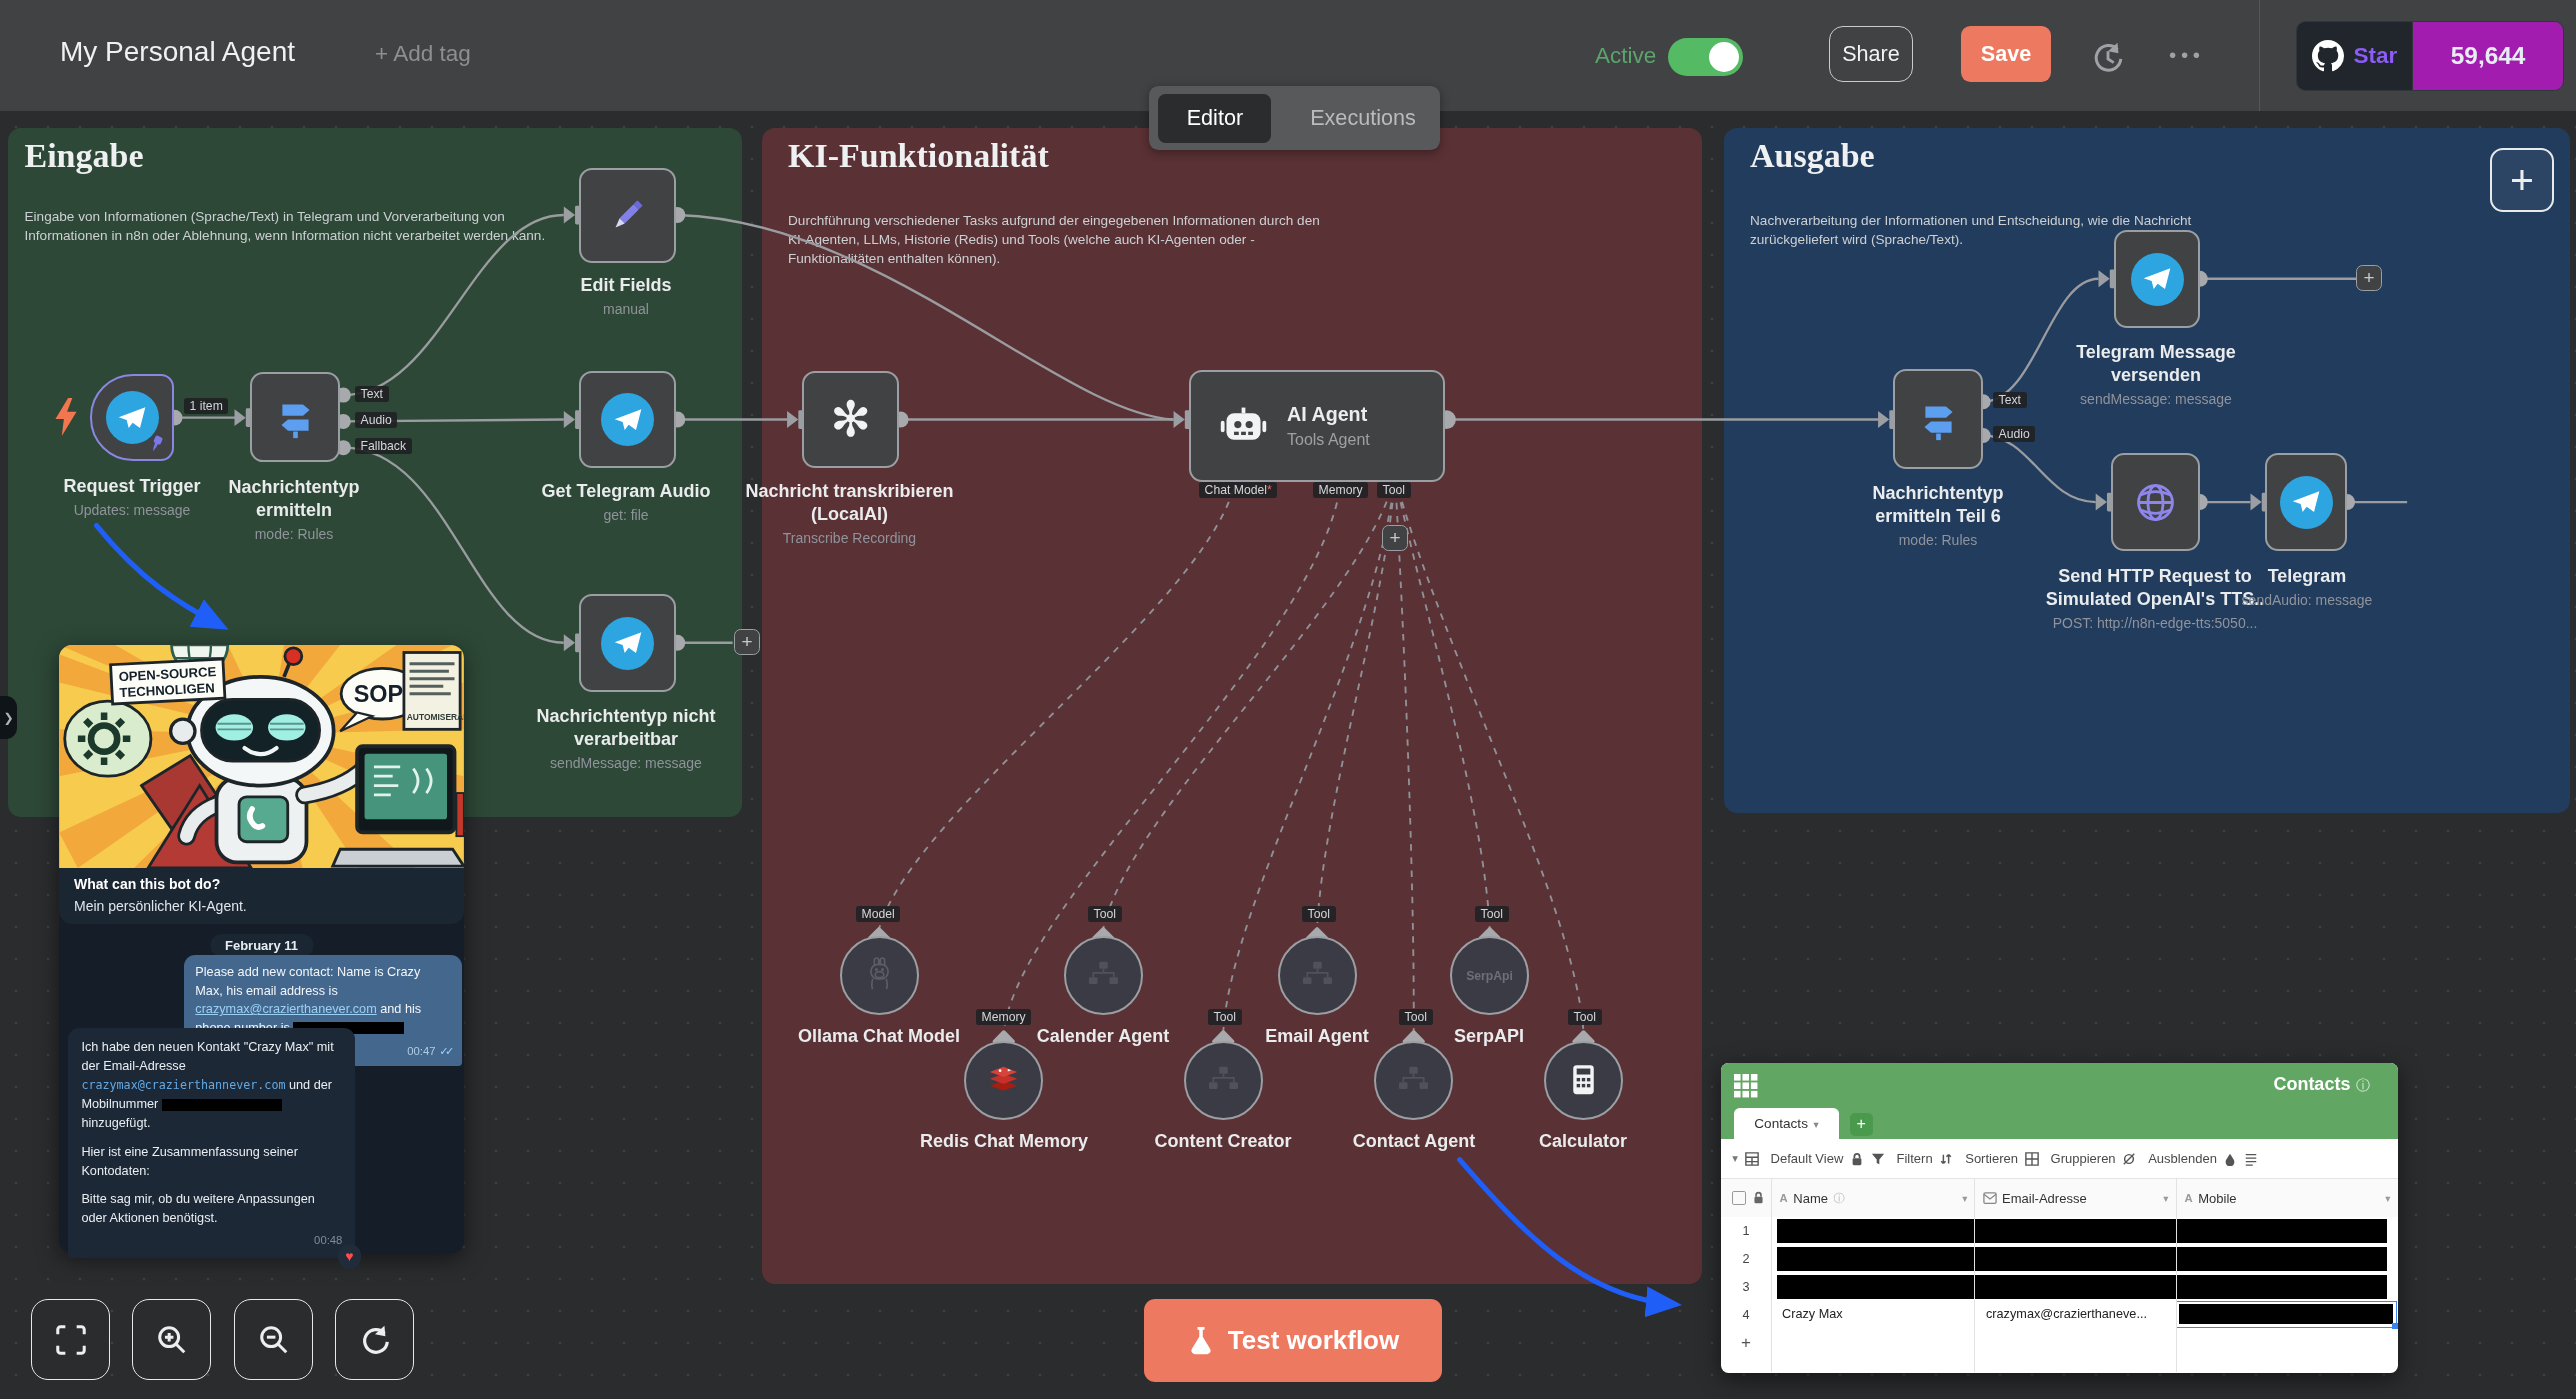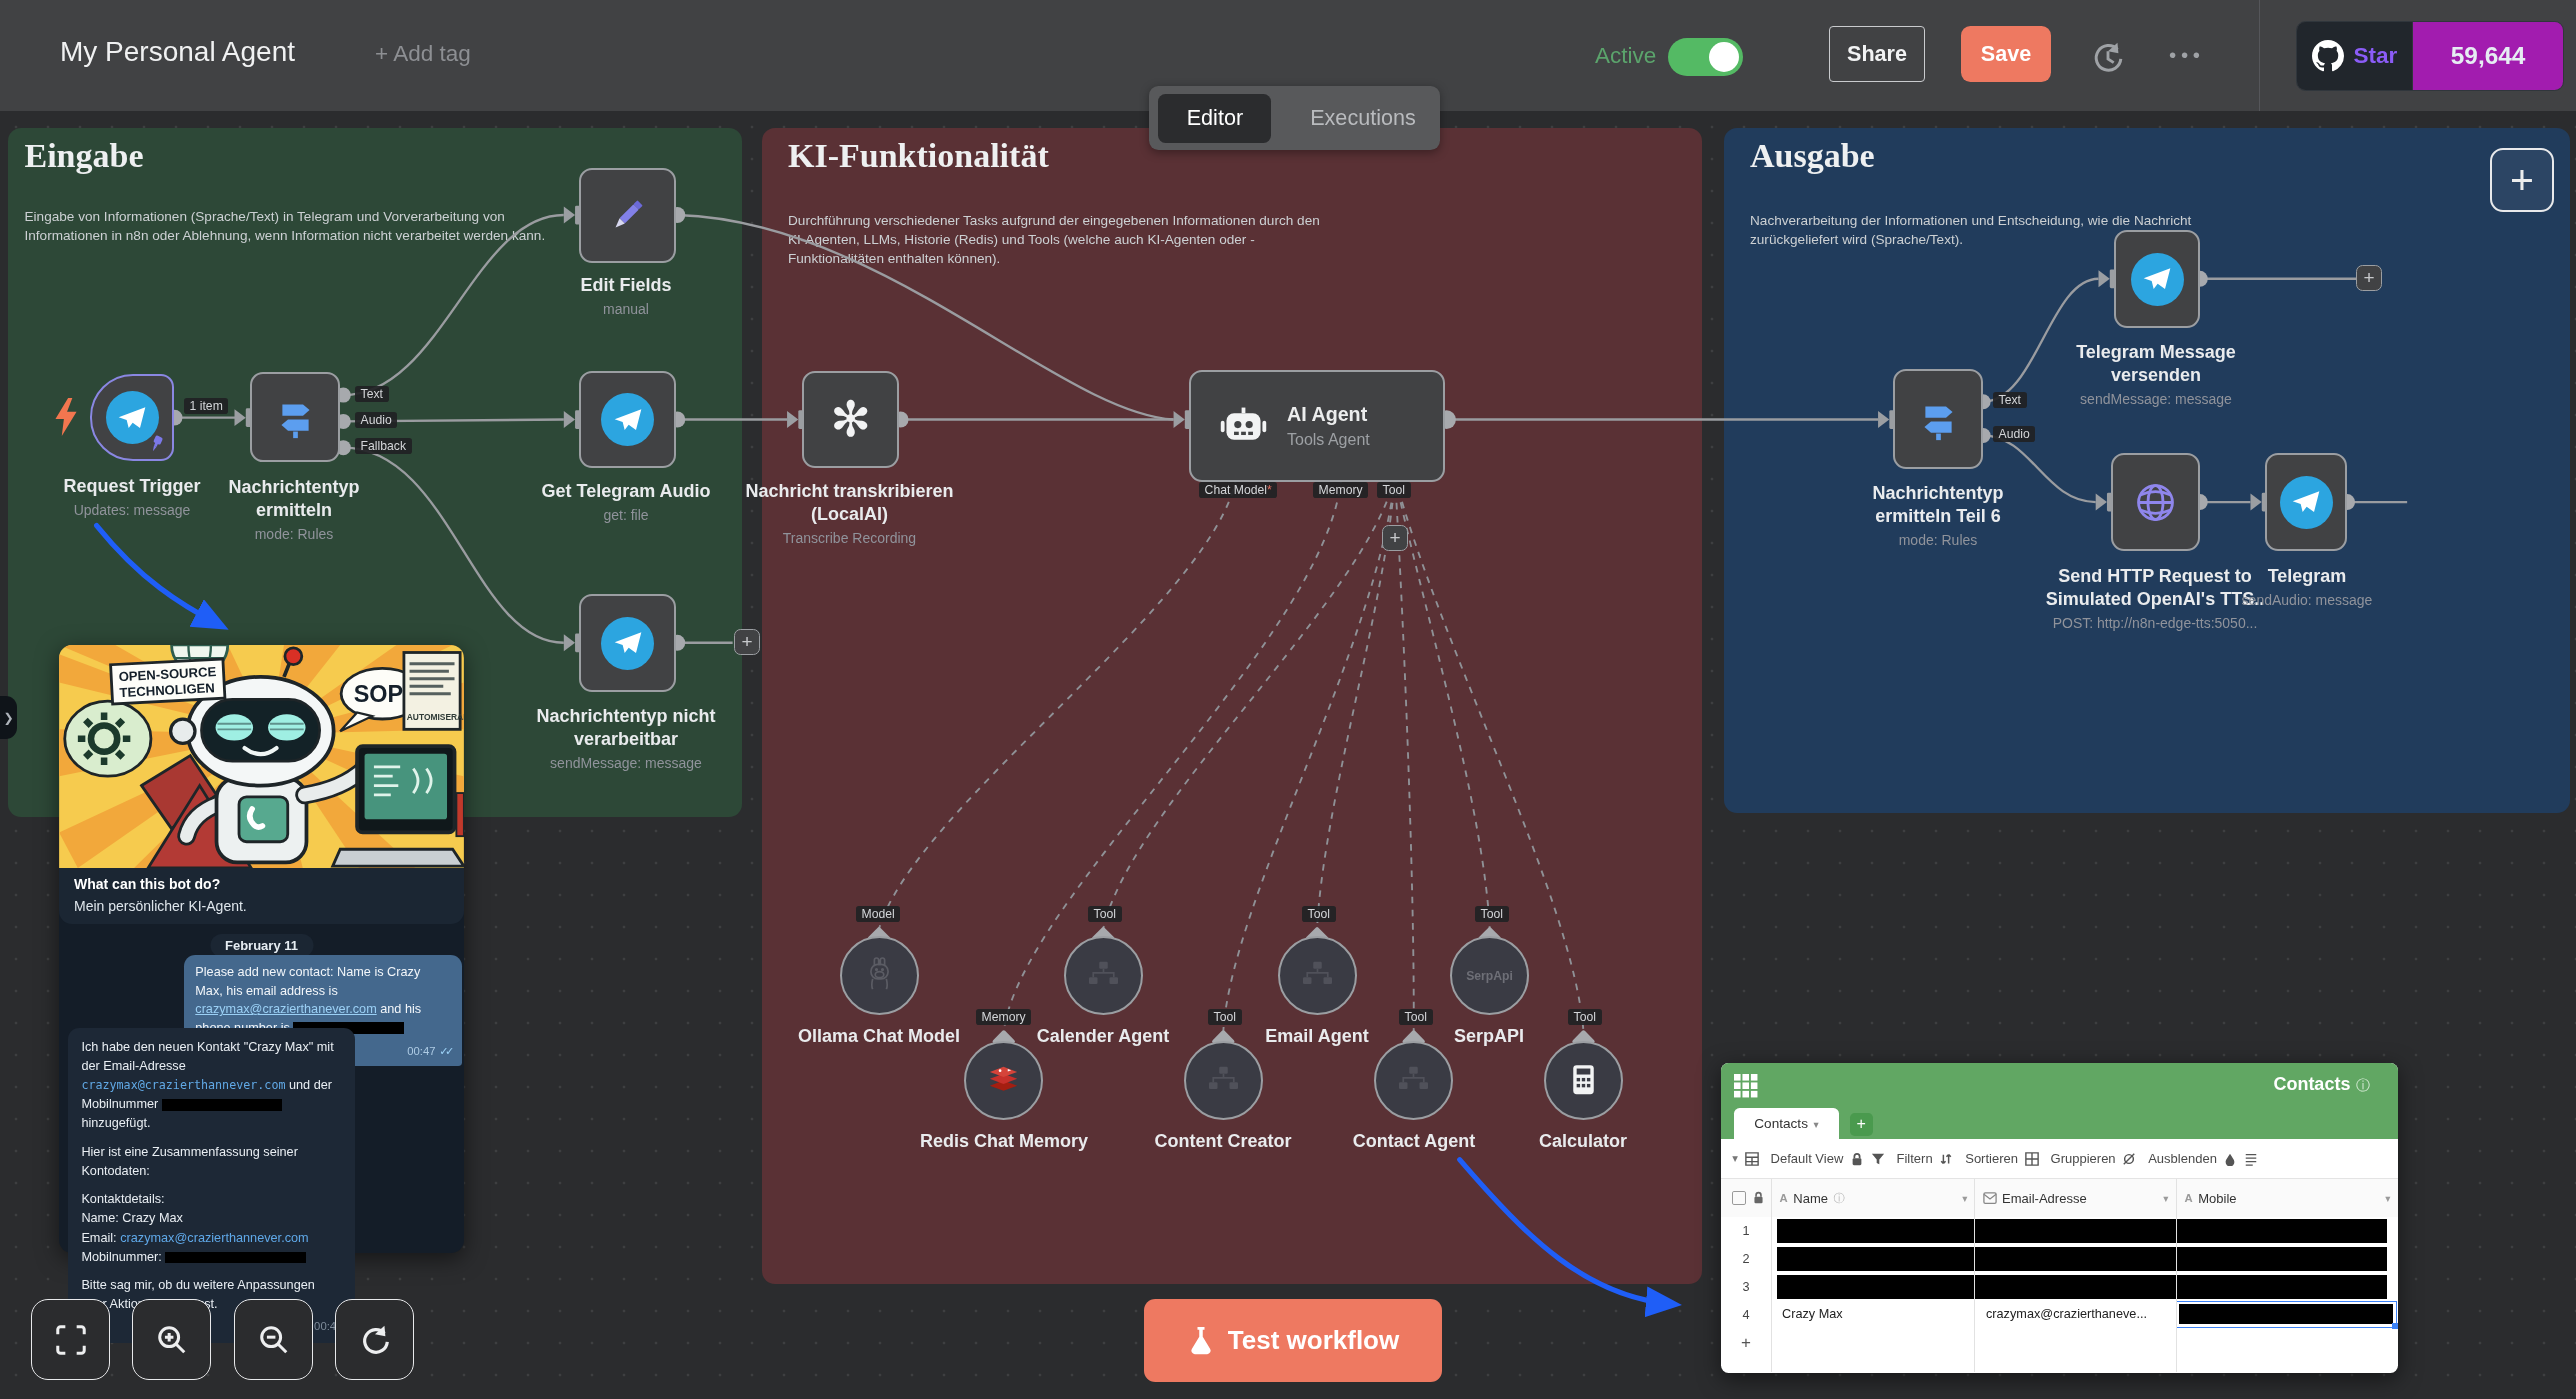--- a/index.html
+++ b/index.html
@@ -9,22 +9,22 @@
   .canvas{left:0;top:111px;width:2576px;height:1289px;background-color:#2b2c2e;
           background-image:radial-gradient(circle,#3e3f41 1.5px,transparent 1.6px);
           background-size:32px 32px;}
   
   .topbar{left:0;top:0;width:2576px;height:111px;background:#414244;z-index:30;}
   .wf-title{left:60px;top:36px;font-size:28px;color:#f0f1f2;font-weight:500;}
   .addtag{left:375px;top:41px;font-size:22.5px;color:#8d8f93;}
   .active-lbl{left:1595px;top:43px;font-size:22.5px;color:#5ba46c;font-weight:500;}
   .toggle{left:1668px;top:38px;width:75px;height:38px;border-radius:19px;background:#54ba64;}
   .knob{position:absolute;right:3.8px;top:3.8px;width:30px;height:30px;border-radius:50%;background:#fff;}
-  .btn-share{left:1829px;top:26px;width:96px;height:56px;border:1.9px solid #c9cbce;border-radius:4px;
-             color:#f2f3f4;font-size:21.6px;display:flex;align-items:center;justify-content:center;box-sizing:border-box;font-weight:bold;}
+  .btn-share{left:1829px;top:26px;width:84px;height:56px;border:1.9px solid #c9cbce;border-radius:14px;
+             color:#f2f3f4;font-size:21.6px;display:flex;align-items:center;justify-content:center;box-sizing:border-box;}
   .btn-save{left:1961px;top:26px;width:90px;height:56px;background:#ee7961;border-radius:9.4px;
             color:#fff;font-size:21.6px;font-weight:600;display:flex;align-items:center;justify-content:center;}
   .hdr-divider{left:2259px;top:0;width:0.9px;height:111px;background:#55565a;}
   .gh{left:2296px;top:20.6px;width:266px;height:68px;border:0.9px solid #30363c;border-radius:9.4px;display:flex;overflow:hidden;z-index:31;}
   .gh-left{background:#21262c;display:flex;align-items:center;gap:9.4px;padding:0 15px;border-right:0.9px solid #30363c;}
   .gh-star{color:#8b5cf6;font-size:22.5px;font-weight:600;}
   .gh-count{background:#a21caf;flex:1;display:flex;align-items:center;justify-content:center;color:#e6edf3;font-size:24.4px;font-weight:700;}
   
   .tabs{left:1149px;top:86px;width:291px;height:64px;background:#58595b;border-radius:9.4px;z-index:31;
         display:flex;align-items:center;padding:0 9.4px;box-sizing:border-box;box-shadow:0 2.8px 9.4px rgba(0,0,0,.35);gap:24px;}
@@ -539,26 +539,20 @@
 
     <div class="bub-out">
       <span>Please add new contact: Name is Crazy Max, his email address is </span><span class="blink">crazymax@crazierthanever.com</span><span> and his phone number is </span>
       <span class="redact" style="width:111px;height:12.2px;"></span>
       <span class="msgtime"><span>00:47</span><span class="chk">✓✓</span></span>
     </div>
 
     <div class="bub-in">
       <div><span>Ich habe den neuen Kontakt "Crazy Max" mit der Email-Adresse </span><span class="bmono">crazymax@crazierthannever.com</span><span> und der Mobilnummer </span><span class="redact" style="width:120px;height:11.3px;"></span><span> hinzugefügt.</span></div>
       <div class="para">Hier ist eine Zusammenfassung seiner Kontodaten:</div>
-      <div class="para">
-        <span>Kontaktdetails:</span><br>
-        <span>Name: Crazy Max</span><br>
-        <span>Email: </span><span class="blink2">crazymax@crazierthannever.com</span><br>
-        <span>Mobilnummer: </span><span class="redact" style="width:141px;height:11.3px;"></span>
-      </div>
       <div class="para">Bitte sag mir, ob du weitere Anpassungen oder Aktionen benötigst.</div>
       <span class="msgtime2">00:48</span>
       <span class="react">♥</span>
     </div>
   </div>
 
   <div class="abs chevtab">
       <span>❯</span>
     </div>
 

